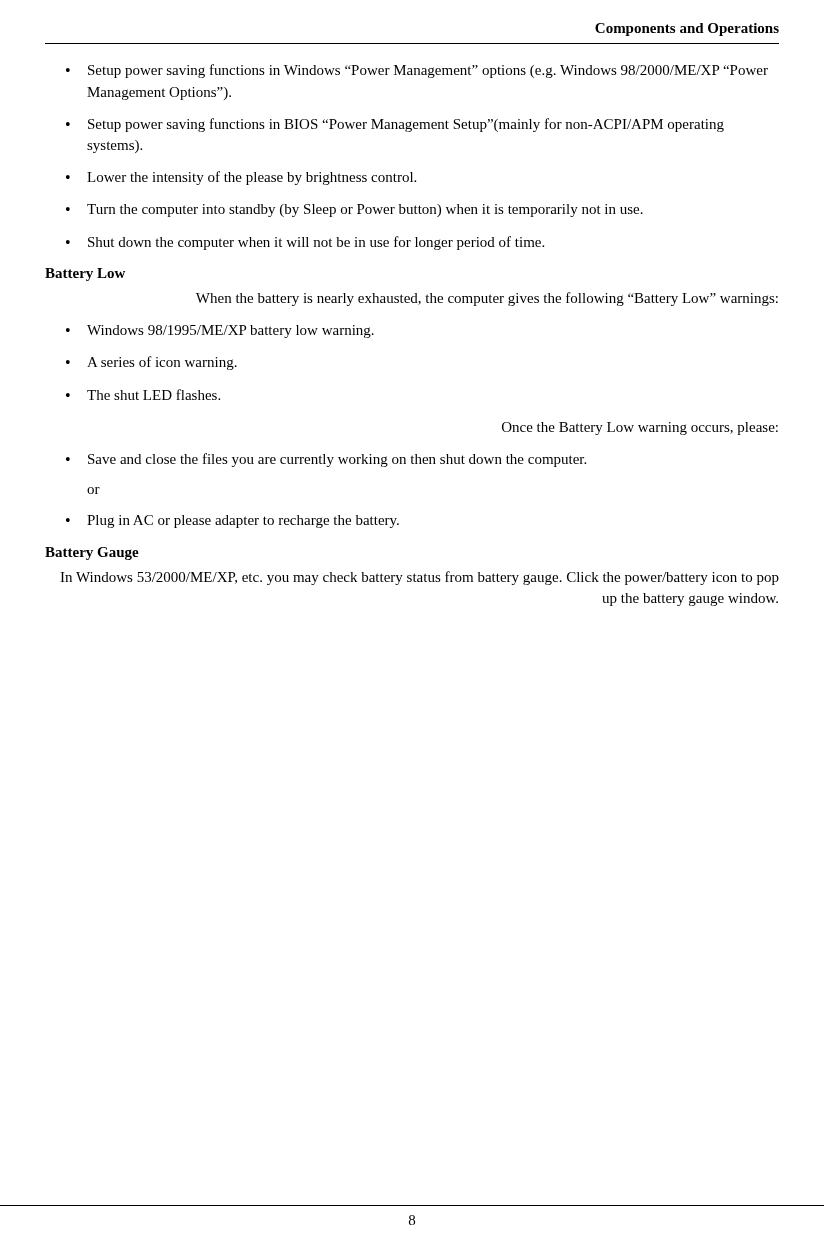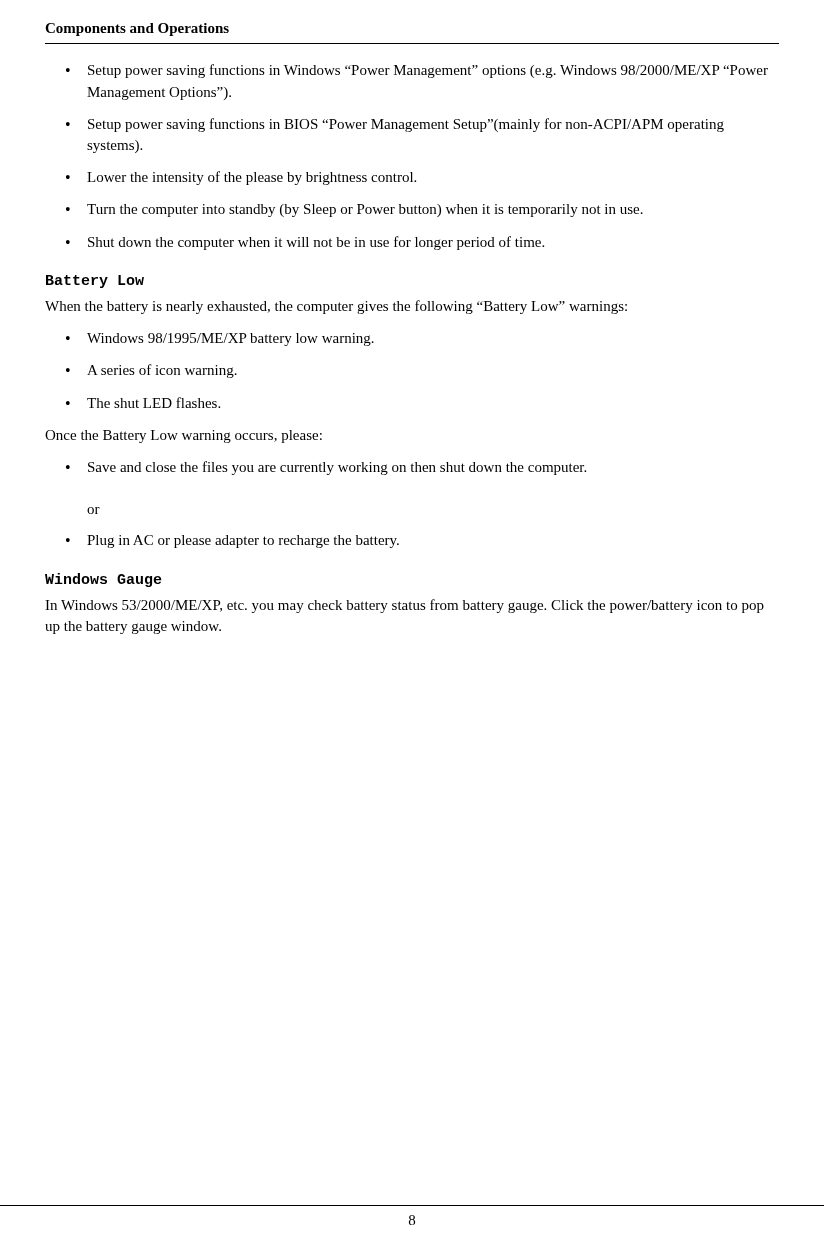--- a/index.html
+++ b/index.html
@@ -12,21 +12,21 @@
       width: 824px;
       min-height: 1249px;
       background: #ffffff;
       font-family: "Times New Roman", Times, serif;
       font-size: 15px;
       color: #000000;
       padding: 20px 45px 40px 45px;
     }
 
     .page-header {
-      text-align: left;
+      text-align: right;
       font-weight: bold;
       font-size: 15px;
       padding-bottom: 6px;
       border-bottom: 1px solid #000000;
       margin-bottom: 16px;
     }
 
     .bullet-list {
       list-style: none;
       padding: 0;
@@ -49,33 +49,33 @@
 
     .bullet-list li .item-text {
       line-height: 1.45;
       flex: 1;
     }
 
     .section-heading {
       font-weight: bold;
       font-size: 15px;
       margin-bottom: 6px;
-      margin-top: 19px;
-      font-family: Liberation Mono, monospace;
+      margin-top: 11px;
     }
 
     .body-text {
       line-height: 1.45;
       margin-bottom: 10px;
+      text-align: right;
     }
 
     .sub-or {
       display: block;
       padding-left: 0px;
-      margin-top: 20px;
+      margin-top: 8px;
       font-style: normal;
     }
 
     .page-footer {
       position: fixed;
       bottom: 20px;
       left: 0;
       width: 824px;
       text-align: center;
       font-size: 15px;
@@ -139,19 +139,19 @@
 <li>
       <span class="bullet">•</span>
       <span class="item-text">Save and close the files you are currently working on then shut down the computer.<span class="sub-or">or</span></span>
     </li>
     <li>
       <span class="bullet">•</span>
       <span class="item-text">Plug in AC or please adapter to recharge the battery.</span>
     </li>
   </ul>
 
-<div class="section-heading">Windows Gauge</div>
+<div class="section-heading">Battery Gauge</div>
 
 <p class="body-text">In Windows 53/2000/ME/XP, etc. you may check battery status from battery gauge. Click the power/battery icon to pop up the battery gauge window.</p>
 
 <div class="page-footer">
   <span>8</span>
 </div>
 
 </body></html>

